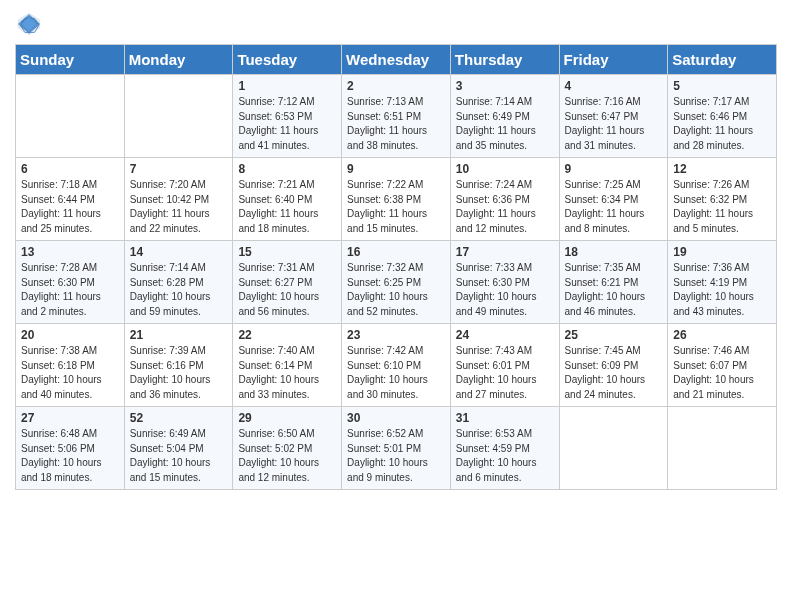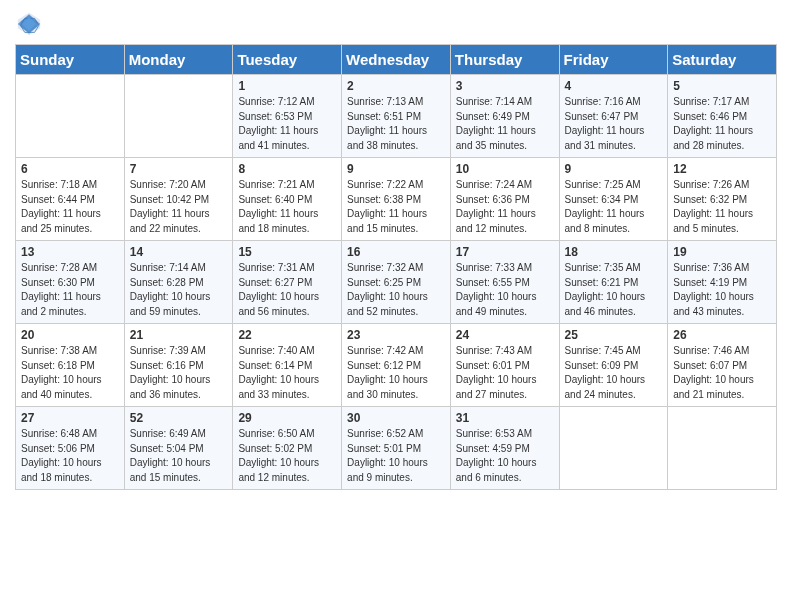--- a/index.html
+++ b/index.html
@@ -230,21 +230,21 @@
           </td>
           <td>
             <span class="day-number">16</span>
             <div class="day-info">Sunrise: 7:32 AM
 Sunset: 6:25 PM
 Daylight: 10 hours and 52 minutes.</div>
           </td>
           <td>
             <span class="day-number">17</span>
             <div class="day-info">Sunrise: 7:33 AM
-Sunset: 6:55 PM
+Sunset: 6:30 PM
 Daylight: 10 hours and 49 minutes.</div>
           </td>
           <td>
             <span class="day-number">18</span>
             <div class="day-info">Sunrise: 7:35 AM
 Sunset: 6:21 PM
 Daylight: 10 hours and 46 minutes.</div>
           </td>
           <td>
             <span class="day-number">19</span>
@@ -268,21 +268,21 @@
           </td>
           <td>
             <span class="day-number">22</span>
             <div class="day-info">Sunrise: 7:40 AM
 Sunset: 6:14 PM
 Daylight: 10 hours and 33 minutes.</div>
           </td>
           <td>
             <span class="day-number">23</span>
             <div class="day-info">Sunrise: 7:42 AM
-Sunset: 6:12 PM
+Sunset: 6:10 PM
 Daylight: 10 hours and 30 minutes.</div>
           </td>
           <td>
             <span class="day-number">24</span>
             <div class="day-info">Sunrise: 7:43 AM
 Sunset: 6:01 PM
 Daylight: 10 hours and 27 minutes.</div>
           </td>
           <td>
             <span class="day-number">25</span>

